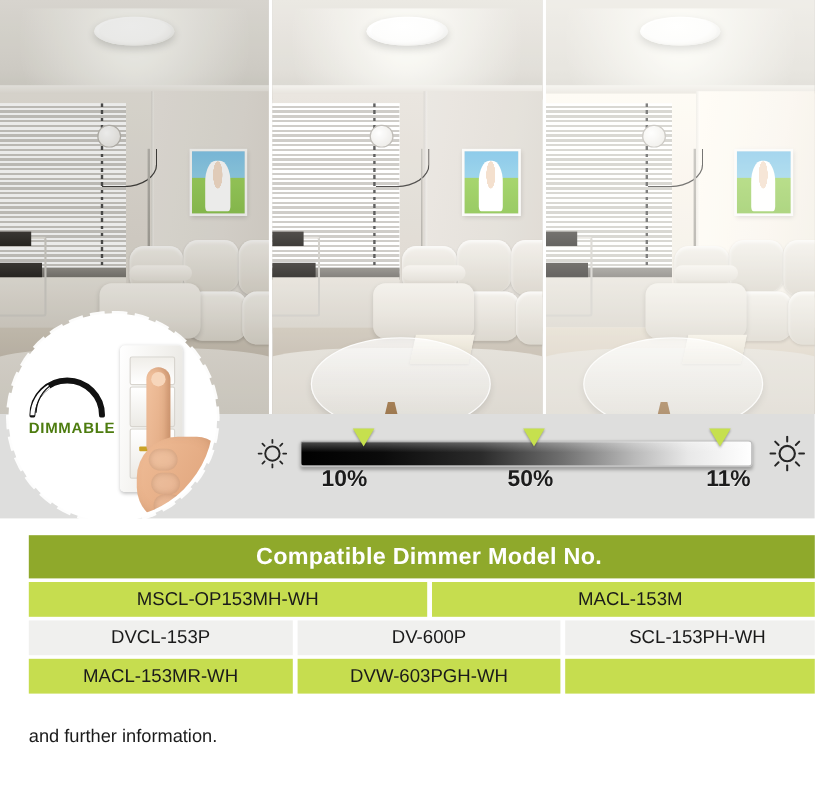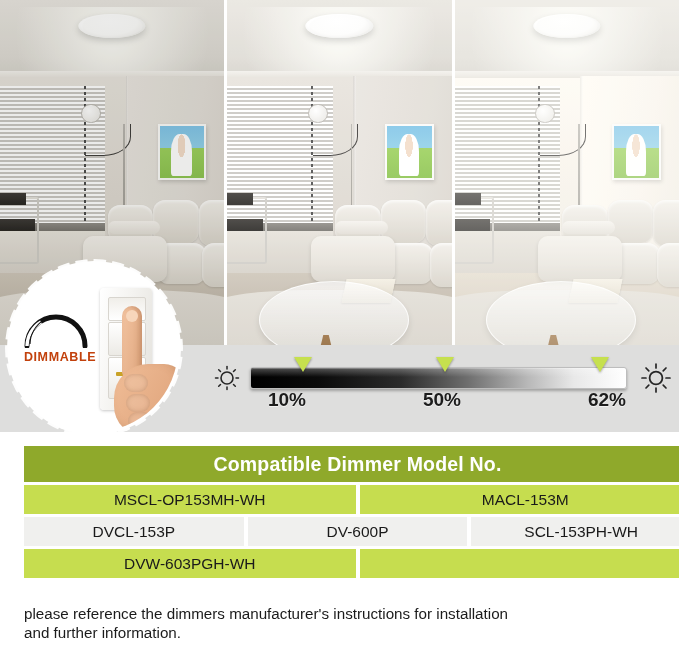--- a/index.html
+++ b/index.html
@@ -204,21 +204,21 @@
   .badge-dash{
     position:absolute;inset:-5px;border-radius:50%;
     border:6px dashed #ffffff;
     box-sizing:border-box;
     opacity:.95;
   }
   .badge-inner{position:absolute;inset:0;border-radius:50%;overflow:hidden;background:#fff;}
   .dim-arc{position:absolute;left:14px;top:44px;width:64px;height:40px;}
   .dim-label{
     position:absolute;left:8px;top:86px;width:84px;
-    text-align:center;font-size:12.5px;font-weight:700;color:#c2410c;
+    text-align:center;font-size:12.5px;font-weight:700;color:#4d7c0f;
     letter-spacing:.6px;font-family:"Liberation Sans", sans-serif;
   }
   
   .plate{
     position:absolute;left:90px;top:24px;width:52px;height:122px;
     background:linear-gradient(100deg,#ffffff 0%,#f4f3f0 45%,#e4e2dd 100%);
     border-radius:4px;
     box-shadow:0 1px 3px rgba(0,0,0,.22);
   }
   .plate .rocker{
@@ -523,21 +523,21 @@
       </div>
     <div class="marker" style="left:243px;">
         <i></i>
       </div>
     <div class="marker" style="left:398px;">
         <i></i>
       </div>
 
     <div class="pct" style="left:85px;">10%</div>
     <div class="pct" style="left:240px;">50%</div>
-    <div class="pct" style="left:405px;">62%</div>
+    <div class="pct" style="left:405px;">11%</div>
 
     <svg class="sun-right" viewBox="0 0 30 30">
       <g stroke="#262626" stroke-width="1.7" stroke-linecap="round">
         <line x1="15" y1="1" x2="15" y2="5"></line>
         <line x1="15" y1="25" x2="15" y2="29"></line>
         <line x1="1" y1="15" x2="5" y2="15"></line>
         <line x1="25" y1="15" x2="29" y2="15"></line>
         <line x1="5" y1="5" x2="7.8" y2="7.8"></line>
         <line x1="22.2" y1="22.2" x2="25" y2="25"></line>
         <line x1="25" y1="5" x2="22.2" y2="7.8"></line>
@@ -557,21 +557,21 @@
     <div class="tbl-cell">MACL-153M</div>
   </div>
 
   <div class="tbl-row row-light">
     <div class="tbl-cell">DVCL-153P</div>
     <div class="tbl-cell">DV-600P</div>
     <div class="tbl-cell">SCL-153PH-WH</div>
   </div>
 
   <div class="tbl-row row-green">
+    <div class="tbl-cell">MACL-153MR-WH</div>
     <div class="tbl-cell">DVW-603PGH-WH</div>
     <div class="tbl-cell"></div>
   </div>
 </div>
 
 <div class="note">
-  <p>please reference the dimmers manufacturer's instructions for installation</p>
   <p>and further information.</p>
 </div>
 
 </body></html>

